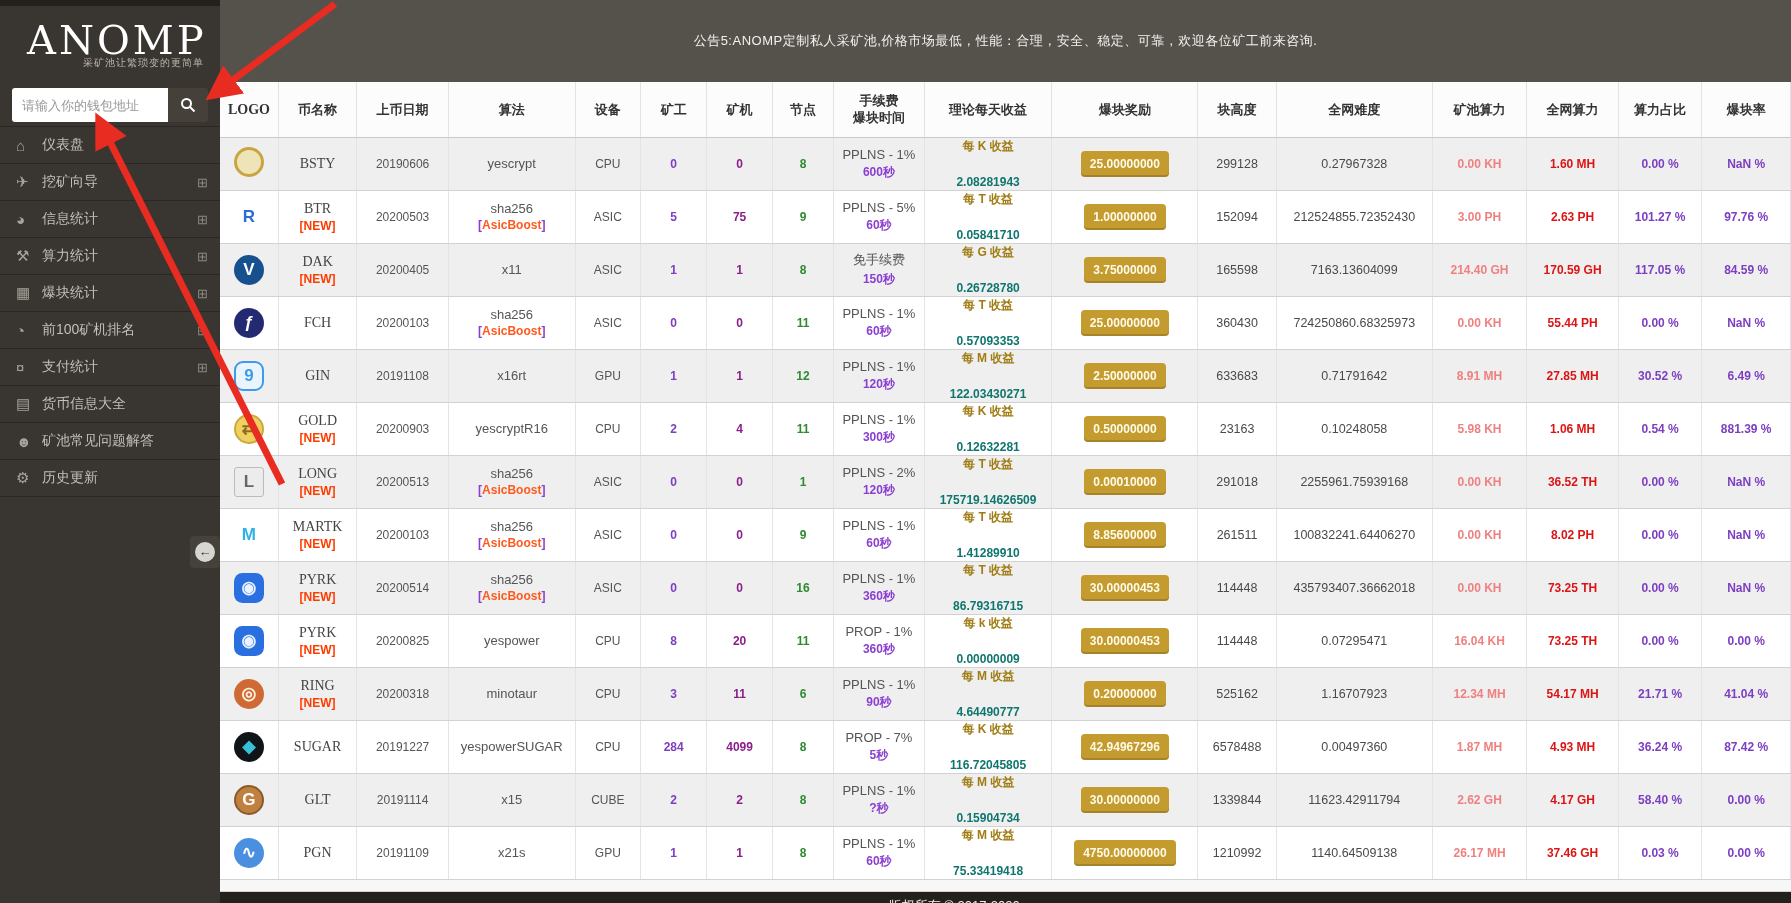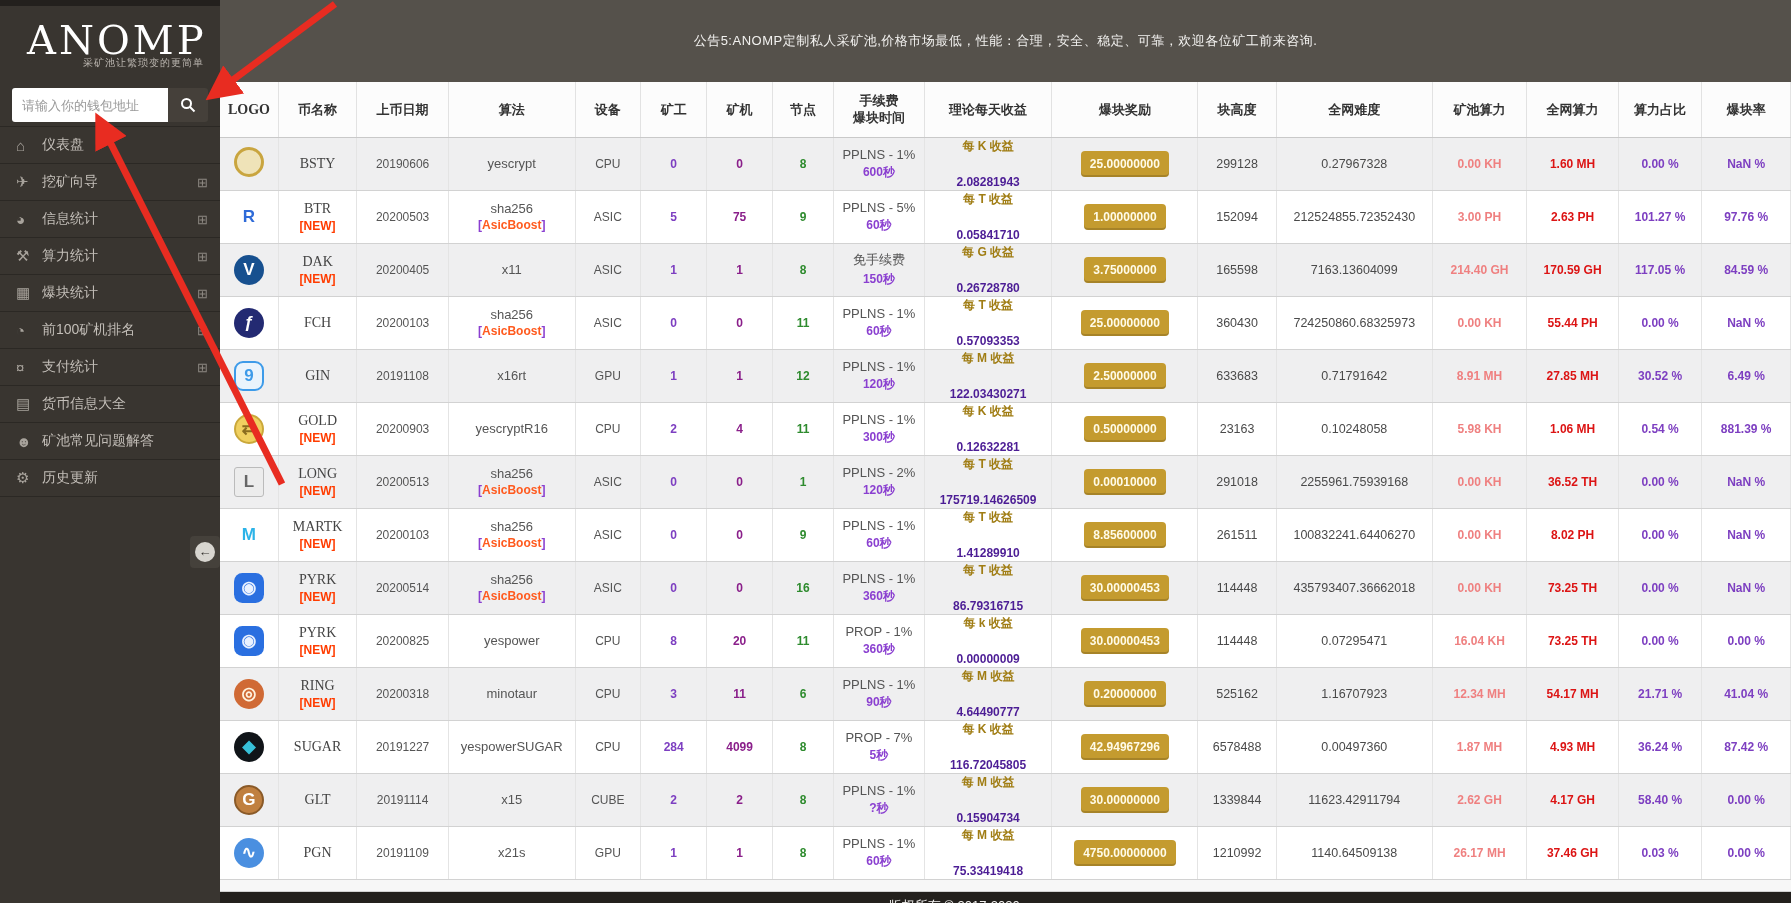--- a/index.html
+++ b/index.html
@@ -57,21 +57,21 @@
   .algo-main { color:#555; font-size:13px; }
   .boost { font-weight:bold; font-size:12px; margin-top:2px; }
   .boost .brk { color:#8a3fd0; }
   .boost .btxt { color:#ff5a1e; }
   .col-workers { color:#7d3fc1; font-weight:bold; }
   .col-rigs { color:#8a1f8a; font-weight:bold; }
   .col-nodes { color:#2e8b2e; font-weight:bold; }
   .fee-line { color:#555; font-size:13px; }
   .fee-time { color:#8a3fd0; font-weight:bold; margin-top:2px; }
   .inc-label { color:#a07d14; font-weight:bold; font-size:12px; }
-  .inc-value { color:#4c1d95; font-weight:bold; margin-top:20px; }
+  .inc-value { color:#0f766e; font-weight:bold; margin-top:20px; }
   .reward-badge { display:inline-block; background:#c49b2f; color:#fffbe8; font-weight:bold;
                   padding:6px 9px; border-radius:4px; font-size:12px;
                   box-shadow:inset 0 -2px 0 rgba(0,0,0,.15); }
   .col-height, .col-diff { color:#4a4a4a; font-size:12.5px; }
   .col-pool { color:#ef8080; font-weight:bold; }
   .col-net { color:#dc1414; font-weight:bold; }
   .col-share, .col-rate { color:#7d3fc1; font-weight:bold; }
 
   .table-sliver { height:12px; background:#f7f7f7; border-bottom:1px solid #d2d2d2; }
   .footer { height:30px; background:#23201d; color:#f4f3f1; font-size:13px;

